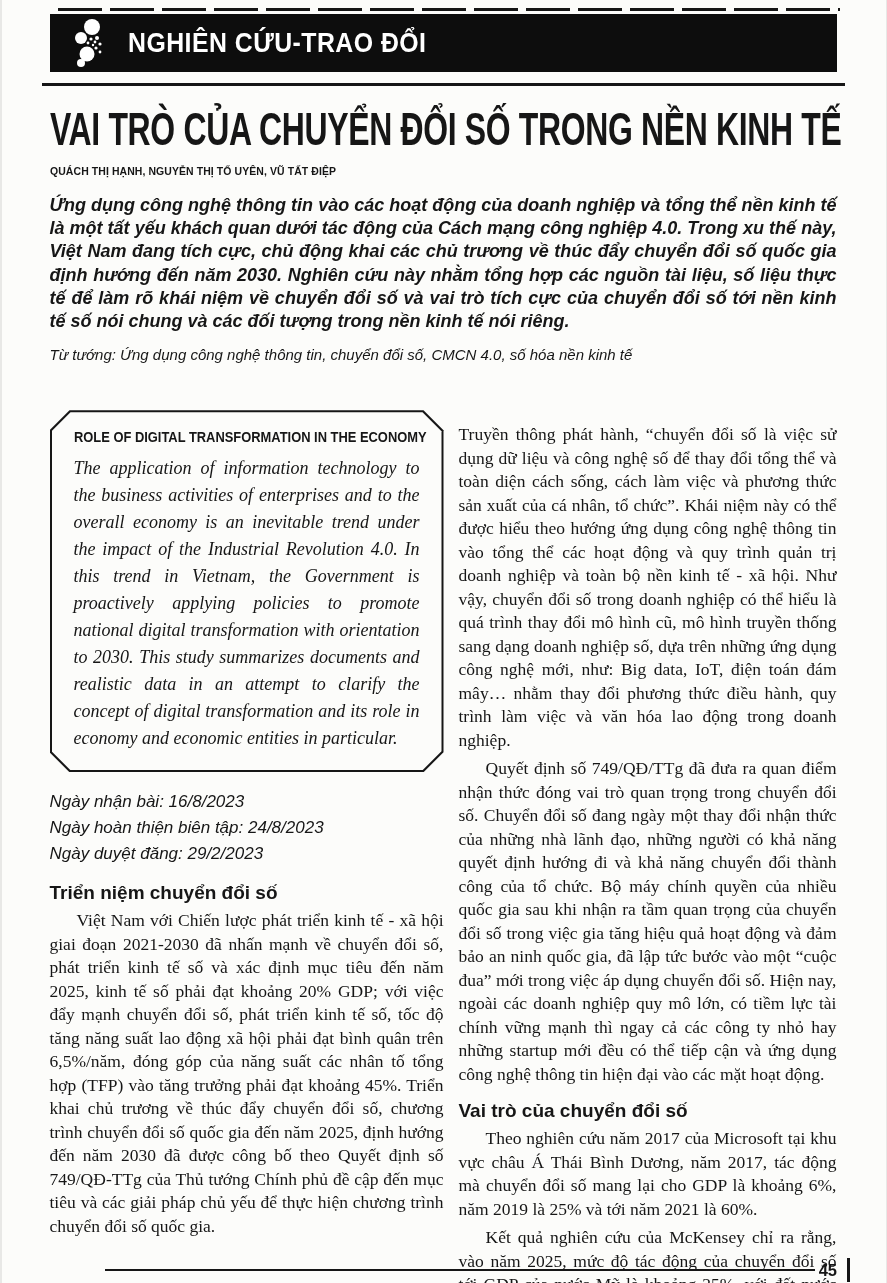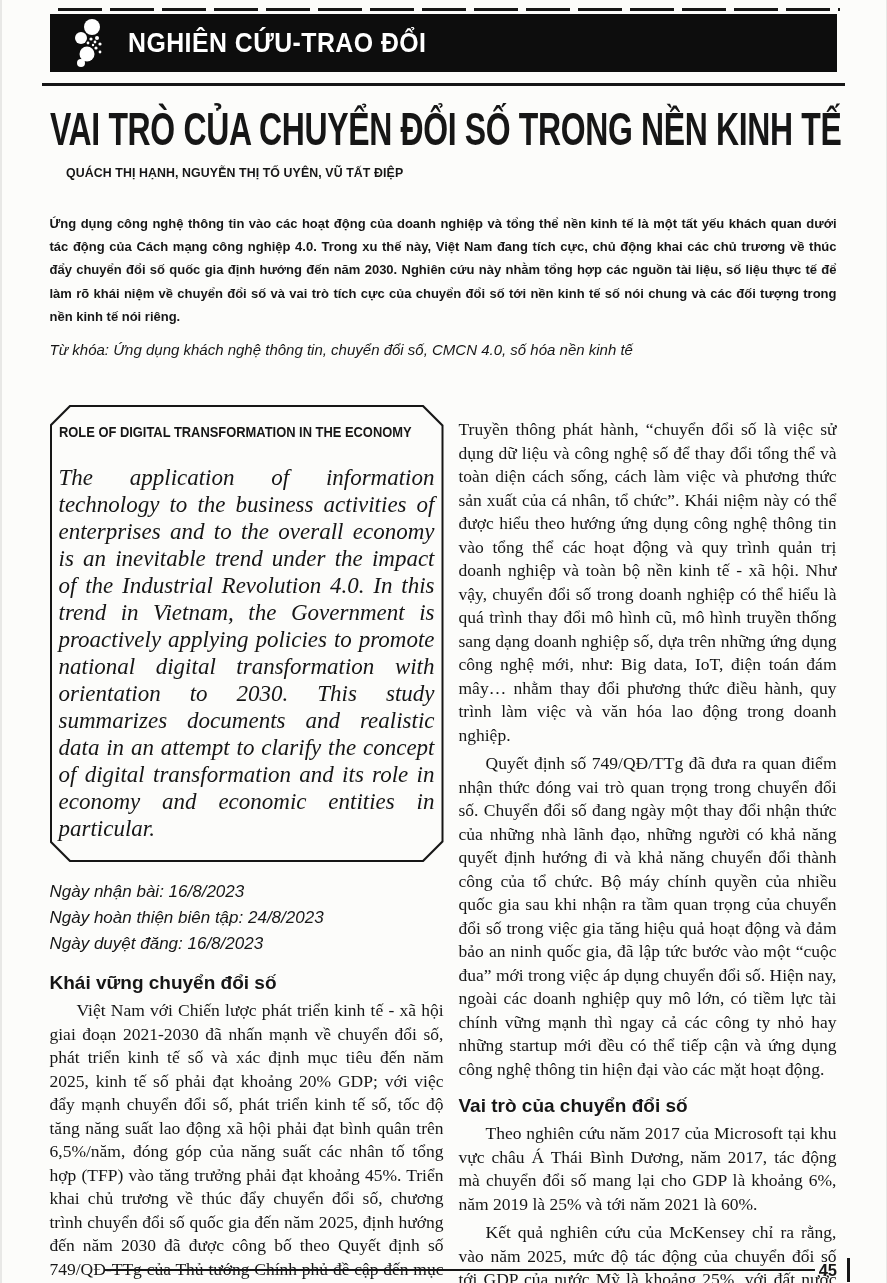--- a/index.html
+++ b/index.html
@@ -61,30 +61,30 @@
     font-size:47px;
     letter-spacing:-.5px;
     transform:scaleX(.68);
     transform-origin:left center;
     white-space:nowrap;
   }
   .authors{
     margin-top:12px;
     font-family:var(--sans);
     font-weight:700;
-    font-size:13px;
+    font-size:11px;
     letter-spacing:.1px;
-    margin-left:16px;
   }
   .authors span{display:inline-block;transform:scaleX(.95);transform-origin:left center;white-space:nowrap;}
   .abstract-vi{
-    margin-top:32px;
-    font-family:var(--sans);
-    font-weight:700;
-    font-size:13px;
+    margin-top:17px;
+    font-family:var(--sans);
+    font-weight:700;
+    font-style:italic;
+    font-size:18px;
     line-height:23.2px;
     text-align:justify;
   }
   .keywords-vi{
     margin-top:13px;
     font-family:var(--sans);
     font-style:italic;
     font-size:15px;
   }
 
@@ -95,35 +95,35 @@
 
   
   .abs-box{
     background:var(--ink);
     clip-path:polygon(20px 0,calc(100% - 20px) 0,100% 20px,100% calc(100% - 20px),calc(100% - 20px) 100%,20px 100%,0 calc(100% - 20px),0 20px);
     padding:2px;
   }
   .abs-box-inner{
     background:var(--paper);
     clip-path:polygon(19px 0,calc(100% - 19px) 0,100% 19px,100% calc(100% - 19px),calc(100% - 19px) 100%,19px 100%,0 calc(100% - 19px),0 19px);
-    padding:16px 7px 18px;
+    padding:16px 22px 18px;
   }
   .abs-box-title{
     font-family:var(--sans);font-weight:700;font-size:15px;white-space:nowrap;
   }
   .abs-box-title span{display:inline-block;transform:scaleX(.86);transform-origin:left center;}
   .abs-box-authors{
     margin-top:13px;font-family:var(--sans);font-weight:700;font-size:17px;white-space:nowrap;
   }
   .abs-box-authors span{display:inline-block;transform:scaleX(.78);transform-origin:left center;}
   .abs-box-abstract{
-    margin-top:24px;
+    margin-top:10px;
     font-family:var(--serif);
     font-style:italic;
-    font-size:23px;
+    font-size:18px;
     line-height:27px;
     text-align:justify;
   }
   .abs-box-keywords{
     margin-top:16px;
     font-family:var(--sans);
     font-style:italic;
     font-size:14.5px;
     line-height:20px;
     text-align:justify;
@@ -194,40 +194,40 @@
         </g>
       </svg>
       <span class="section-label">NGHIÊN CỨU-TRAO ĐỔI</span>
     </div>
     <div class="header-rule"></div>
 
     <h1 class="title"><span>VAI TRÒ CỦA CHUYỂN ĐỔI SỐ TRONG NỀN KINH TẾ</span></h1>
     <div class="authors"><span>QUÁCH THỊ HẠNH, NGUYỄN THỊ TỐ UYÊN, VŨ TẤT ĐIỆP</span></div>
 
     <p class="abstract-vi">Ứng dụng công nghệ thông tin vào các hoạt động của doanh nghiệp và tổng thể nền kinh tế là một tất yếu khách quan dưới tác động của Cách mạng công nghiệp 4.0. Trong xu thế này, Việt Nam đang tích cực, chủ động khai các chủ trương về thúc đẩy chuyển đổi số quốc gia định hướng đến năm 2030. Nghiên cứu này nhằm tổng hợp các nguồn tài liệu, số liệu thực tế để làm rõ khái niệm về chuyển đổi số và vai trò tích cực của chuyển đổi số tới nền kinh tế số nói chung và các đối tượng trong nền kinh tế nói riêng.</p>
-    <p class="keywords-vi">Từ khóa: Ứng dụng khách nghệ thông tin, chuyển đổi số, CMCN 4.0, số hóa nền kinh tế</p>
+    <p class="keywords-vi">Từ tướng: Ứng dụng công nghệ thông tin, chuyển đổi số, CMCN 4.0, số hóa nền kinh tế</p>
 
     <div class="columns">
 
       <div class="col-left">
 
         <div class="abs-box">
           <div class="abs-box-inner">
             <div class="abs-box-title"><span>ROLE OF DIGITAL TRANSFORMATION IN THE ECONOMY</span></div>
             <p class="abs-box-abstract">The application of information technology to the business activities of enterprises and to the overall economy is an inevitable trend under the impact of the Industrial Revolution 4.0. In this trend in Vietnam, the Government is proactively applying policies to promote national digital transformation with orientation to 2030. This study summarizes documents and realistic data in an attempt to clarify the concept of digital transformation and its role in economy and economic entities in particular.</p>
           </div>
         </div>
 
         <div class="dates">
           <div>Ngày nhận bài: 16/8/2023</div>
           <div>Ngày hoàn thiện biên tập: 24/8/2023</div>
-          <div>Ngày duyệt đăng: 16/8/2023</div>
+          <div>Ngày duyệt đăng: 29/2/2023</div>
         </div>
 
-        <h2 class="sec-heading">Khái vững chuyển đổi số</h2>
+        <h2 class="sec-heading">Triển niệm chuyển đổi số</h2>
         <p class="body-par">Việt Nam với Chiến lược phát triển kinh tế - xã hội giai đoạn 2021-2030 đã nhấn mạnh về chuyển đổi số, phát triển kinh tế số và xác định mục tiêu đến năm 2025, kinh tế số phải đạt khoảng 20% GDP; với việc đẩy mạnh chuyển đổi số, phát triển kinh tế số, tốc độ tăng năng suất lao động xã hội phải đạt bình quân trên 6,5%/năm, đóng góp của năng suất các nhân tố tổng hợp (TFP) vào tăng trưởng phải đạt khoảng 45%. Triển khai chủ trương về thúc đẩy chuyển đổi số, chương trình chuyển đổi số quốc gia đến năm 2025, định hướng đến năm 2030 đã được công bố theo Quyết định số 749/QĐ-TTg của Thủ tướng Chính phủ đề cập đến mục tiêu và các giải pháp chủ yếu để thực hiện chương trình chuyển đổi số quốc gia.</p>
 
       </div>
 
       <div class="col-right">
         <p class="body-par no-indent first">Truyền thông phát hành, “chuyển đổi số là việc sử dụng dữ liệu và công nghệ số để thay đổi tổng thể và toàn diện cách sống, cách làm việc và phương thức sản xuất của cá nhân, tổ chức”. Khái niệm này có thể được hiểu theo hướng ứng dụng công nghệ thông tin vào tổng thể các hoạt động và quy trình quản trị doanh nghiệp và toàn bộ nền kinh tế - xã hội. Như vậy, chuyển đổi số trong doanh nghiệp có thể hiểu là quá trình thay đổi mô hình cũ, mô hình truyền thống sang dạng doanh nghiệp số, dựa trên những ứng dụng công nghệ mới, như: Big data, IoT, điện toán đám mây… nhằm thay đổi phương thức điều hành, quy trình làm việc và văn hóa lao động trong doanh nghiệp.</p>
         <p class="body-par">Quyết định số 749/QĐ/TTg đã đưa ra quan điểm nhận thức đóng vai trò quan trọng trong chuyển đổi số. Chuyển đổi số đang ngày một thay đổi nhận thức của những nhà lãnh đạo, những người có khả năng quyết định hướng đi và khả năng chuyển đổi thành công của tổ chức. Bộ máy chính quyền của nhiều quốc gia sau khi nhận ra tầm quan trọng của chuyển đổi số trong việc gia tăng hiệu quả hoạt động và đảm bảo an ninh quốc gia, đã lập tức bước vào một “cuộc đua” mới trong việc áp dụng chuyển đổi số. Hiện nay, ngoài các doanh nghiệp quy mô lớn, có tiềm lực tài chính vững mạnh thì ngay cả các công ty nhỏ hay những startup mới đều có thể tiếp cận và ứng dụng công nghệ thông tin hiện đại vào các mặt hoạt động.</p>
         <h2 class="sec-heading">Vai trò của chuyển đổi số</h2>
         <p class="body-par">Theo nghiên cứu năm 2017 của Microsoft tại khu vực châu Á Thái Bình Dương, năm 2017, tác động mà chuyển đổi số mang lại cho GDP là khoảng 6%, năm 2019 là 25% và tới năm 2021 là 60%.</p>
         <p class="body-par">Kết quả nghiên cứu của McKensey chỉ ra rằng, vào năm 2025, mức độ tác động của chuyển đổi số tới GDP của nước Mỹ là khoảng 25%, với đất nước Brazil là</p>

